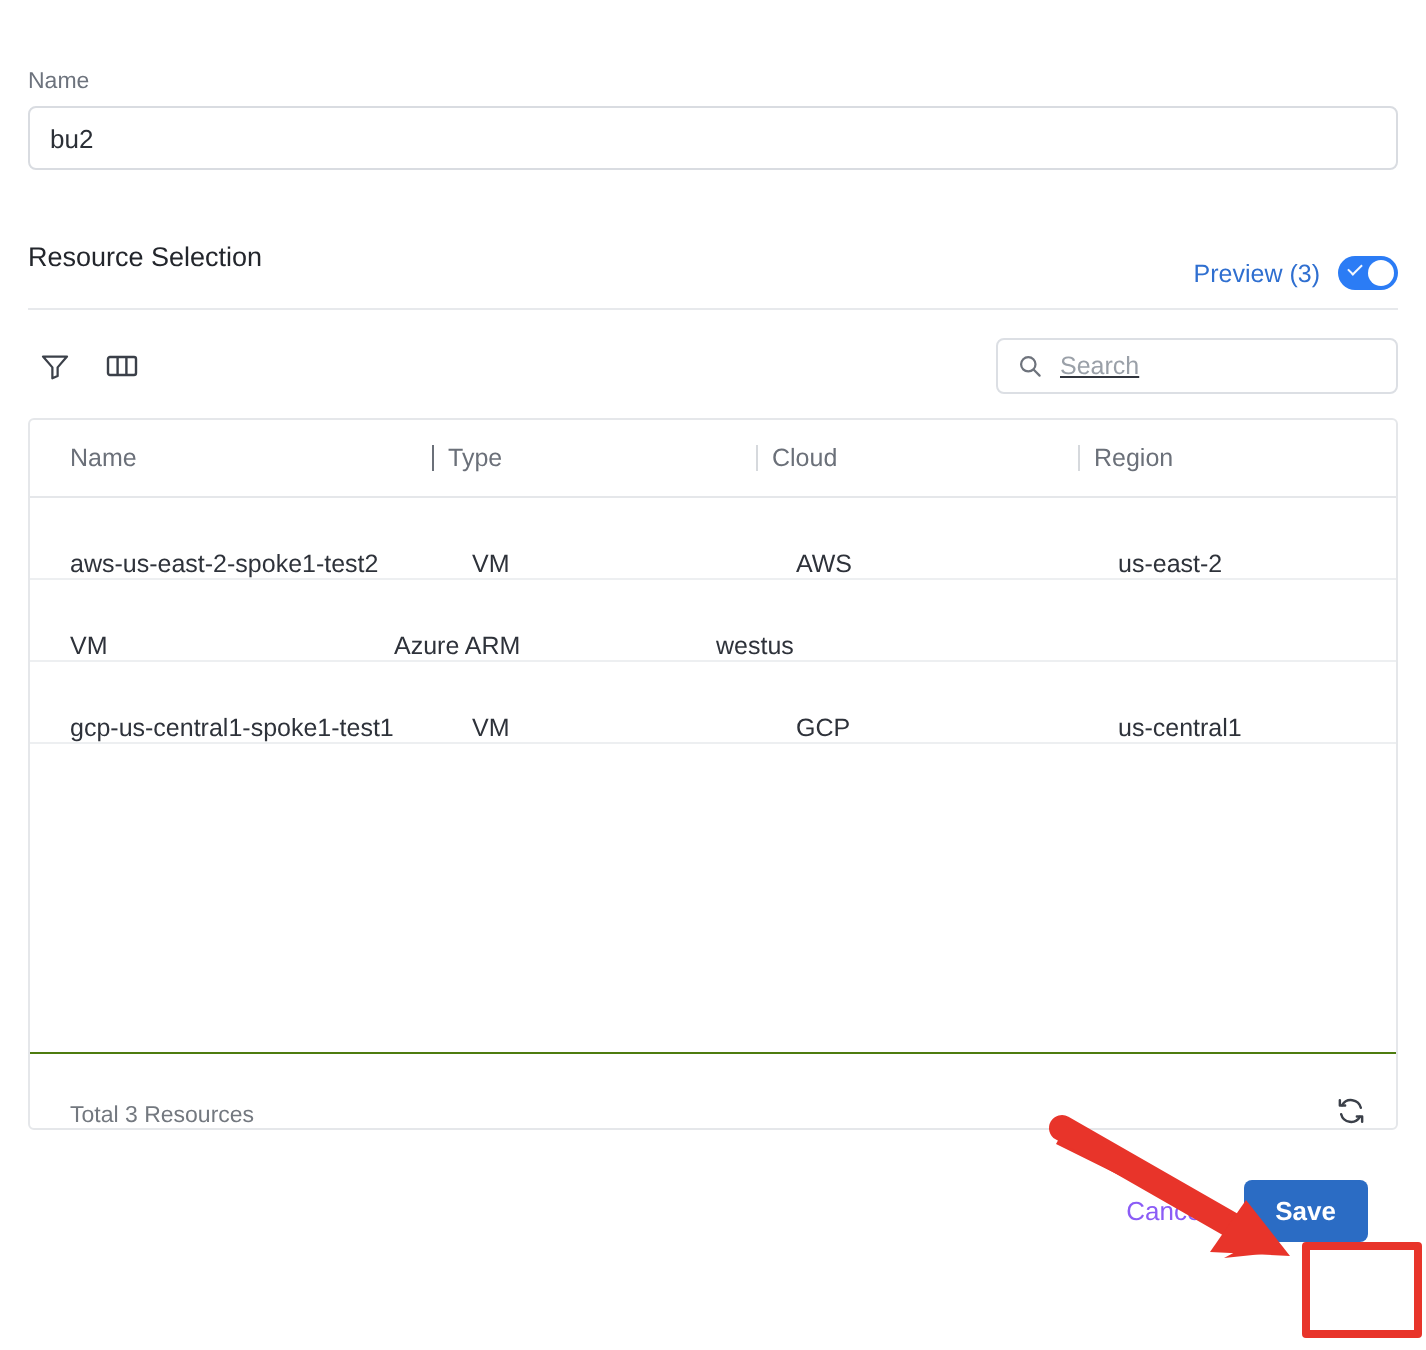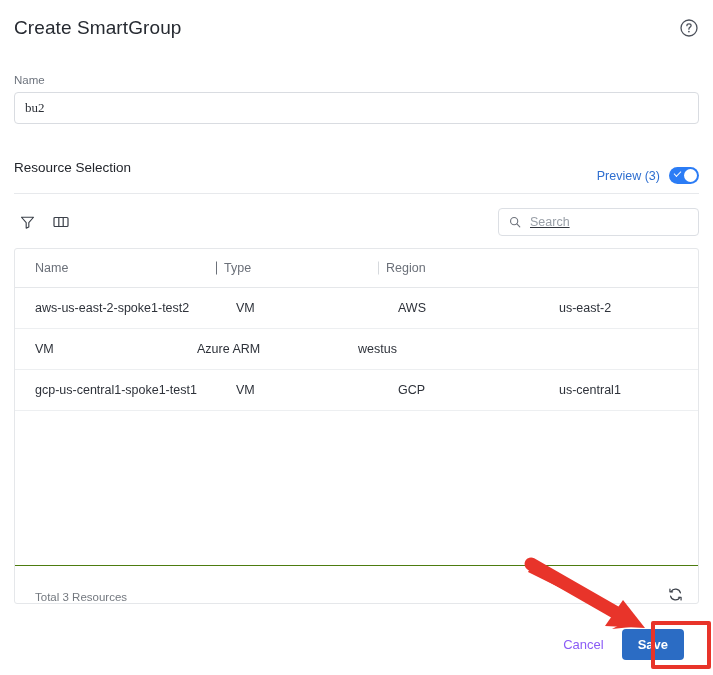--- a/index.html
+++ b/index.html
@@ -53,21 +53,21 @@
     margin-top: 35px;
     margin-bottom: 6px;
   }
   .text-input {
     width: 100%;
     box-sizing: border-box;
     height: 32px;
     border: 1px solid #d9dce1;
     border-radius: 4px;
     padding: 0 10px;
-    font-family: Liberation Serif, serif;
+    font-family: Liberation Sans, sans-serif;
     font-size: 13px;
     color: #2b2f36;
     background: #fff;
     outline: none;
   }
 
   
   .section-row {
     display: flex;
     align-items: center;
@@ -209,21 +209,21 @@
   .col-type   { width: 162px; }
   .col-cloud  { width: 161px; }
   .col-region { flex: 1; }
 
   .tbody {
     height: 277px;
     background: #fff;
   }
   .tr {
     display: flex;
-    align-items: center;
+    align-items: flex-end;
     height: 40px;
     border-bottom: 1px solid #edeff1;
   }
   .td {
     font-size: 12.5px;
     color: #2e323a;
     box-sizing: border-box;
     padding-left: 20px;
   }
 
@@ -295,30 +295,20 @@
     box-sizing: border-box;
     border-radius: 2px;
   }
 </style>
 </head>
 <body>
 
 <div class="page">
 
   
-  <div class="header">
-    <div class="title">Create SmartGroup</div>
-    <div class="help-icon">
-      <svg width="20" height="20" viewBox="0 0 20 20" fill="none">
-        <circle cx="10" cy="10" r="8" stroke="currentColor" stroke-width="1.3"></circle>
-        <path d="M7.9 7.7c0-1.1.9-1.9 2.1-1.9 1.2 0 2.1.8 2.1 1.8 0 .9-.5 1.3-1.3 1.8-.6.4-.9.8-.9 1.5v.3" stroke="currentColor" stroke-width="1.3" stroke-linecap="round"></path>
-        <circle cx="9.9" cy="13.6" r="0.85" fill="currentColor"></circle>
-      </svg>
-    </div>
-  </div>
 
   
   <div class="field-label">Name</div>
   <input class="text-input" type="text" value="bu2" style="">
 
   
   <div class="section-row">
     <div class="section-title">Resource Selection</div>
     <div class="preview-wrap">
       <span class="preview-label">Preview (3)</span>
@@ -360,20 +350,24 @@
 
     <div class="thead">
       <div class="th first col-name">
         
         <span>Name</span>
       </div>
       <div class="th sep-dark col-type">
         <span class="sep"></span>
         <span>Type</span>
       </div>
+      <div class="th col-cloud">
+        <span class="sep"></span>
+        <span>Cloud</span>
+      </div>
       <div class="th col-region">
         <span class="sep"></span>
         <span>Region</span>
       </div>
     </div>
 
     <div class="tbody">
       <div class="tr">
         <div class="td col-name">aws-us-east-2-spoke1-test2</div>
         <div class="td col-type">VM</div>

